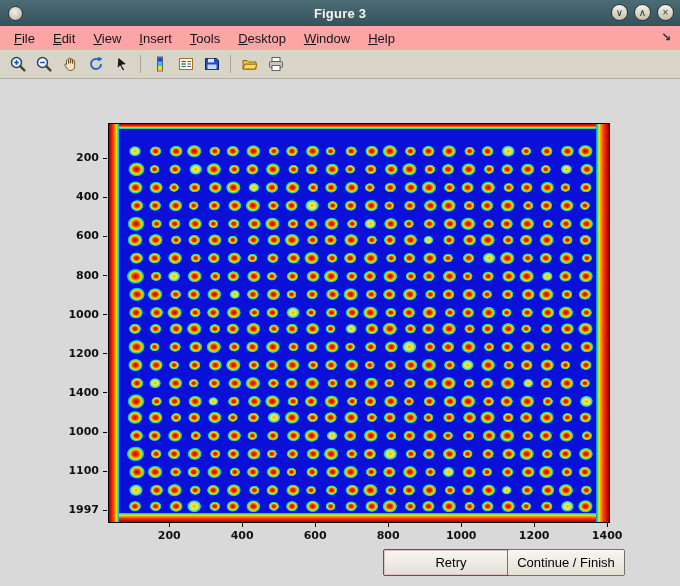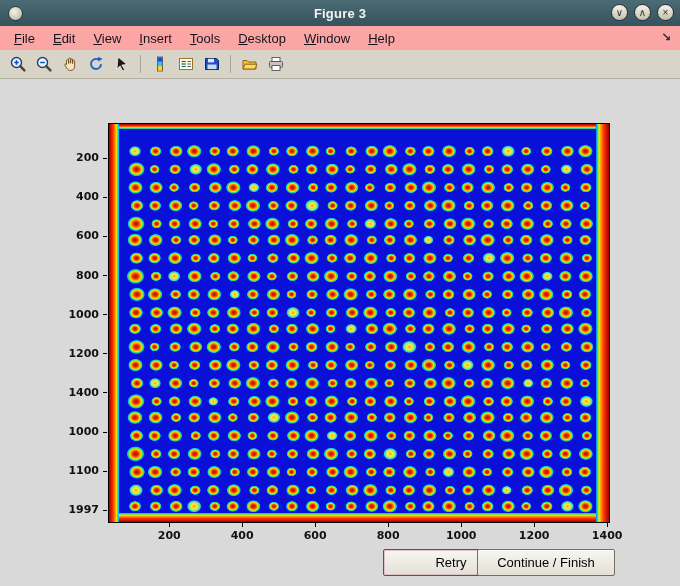--- a/index.html
+++ b/index.html
@@ -80,21 +80,21 @@
     font-family:"Liberation Sans",sans-serif;font-size:13px;color:#000;
     background:linear-gradient(#f8f6f1,#e4e0d6);
     border-radius:2px;cursor:pointer;padding:0;
   }
   .ui-btn.retry{
     left:383px;width:136px;
     border:1px solid #8c3a55;
     box-shadow:inset 0 0 0 1px #d9c3cc;
   }
   .ui-btn.cont{
-    left:477px;width:138px;
+    left:507px;width:118px;
     border:1px solid #737064;
     box-shadow:inset 0 1px 0 #ffffff;
   }
 </style>
 </head>
 <body>
 
 <div class="window">
 
   <div class="titlebar">

